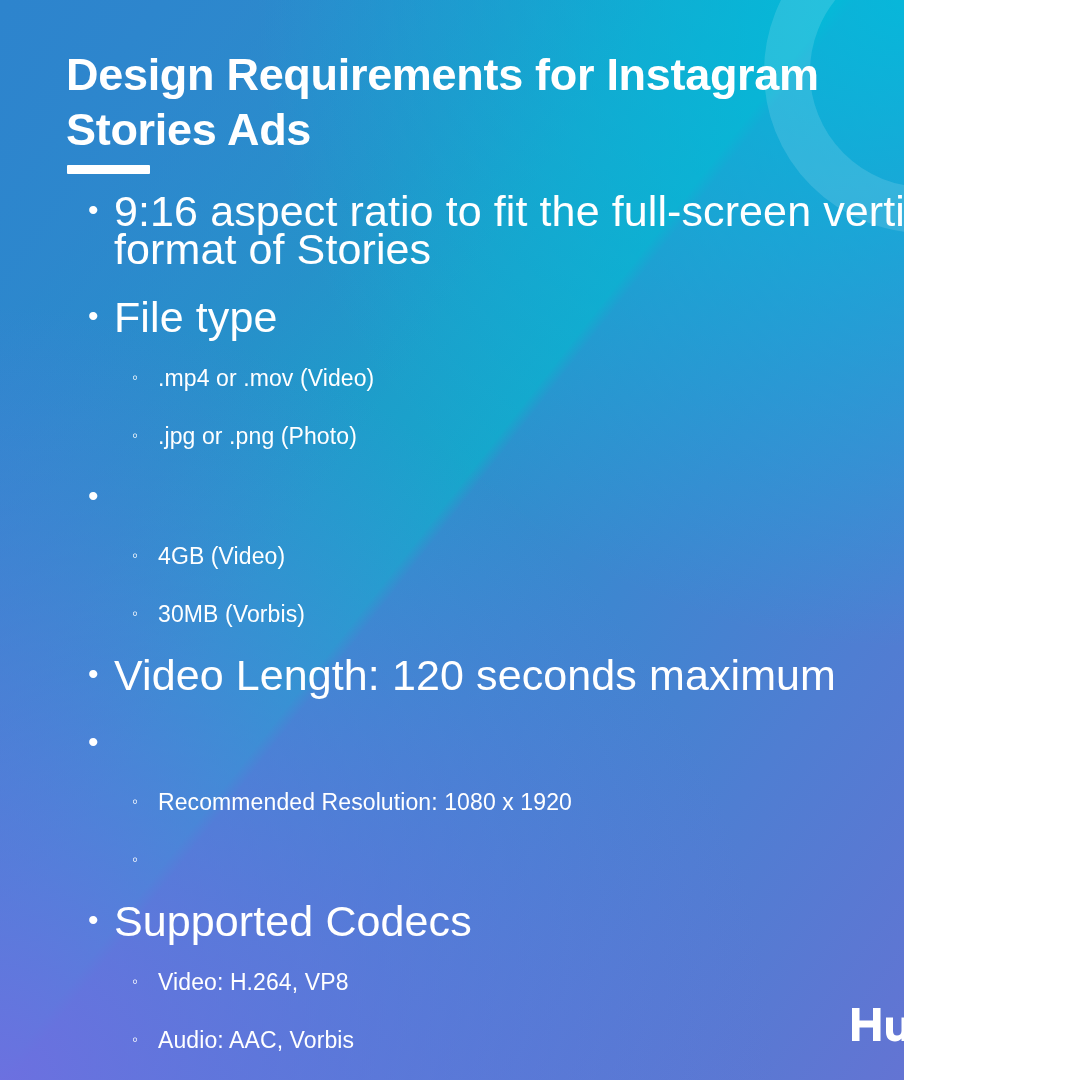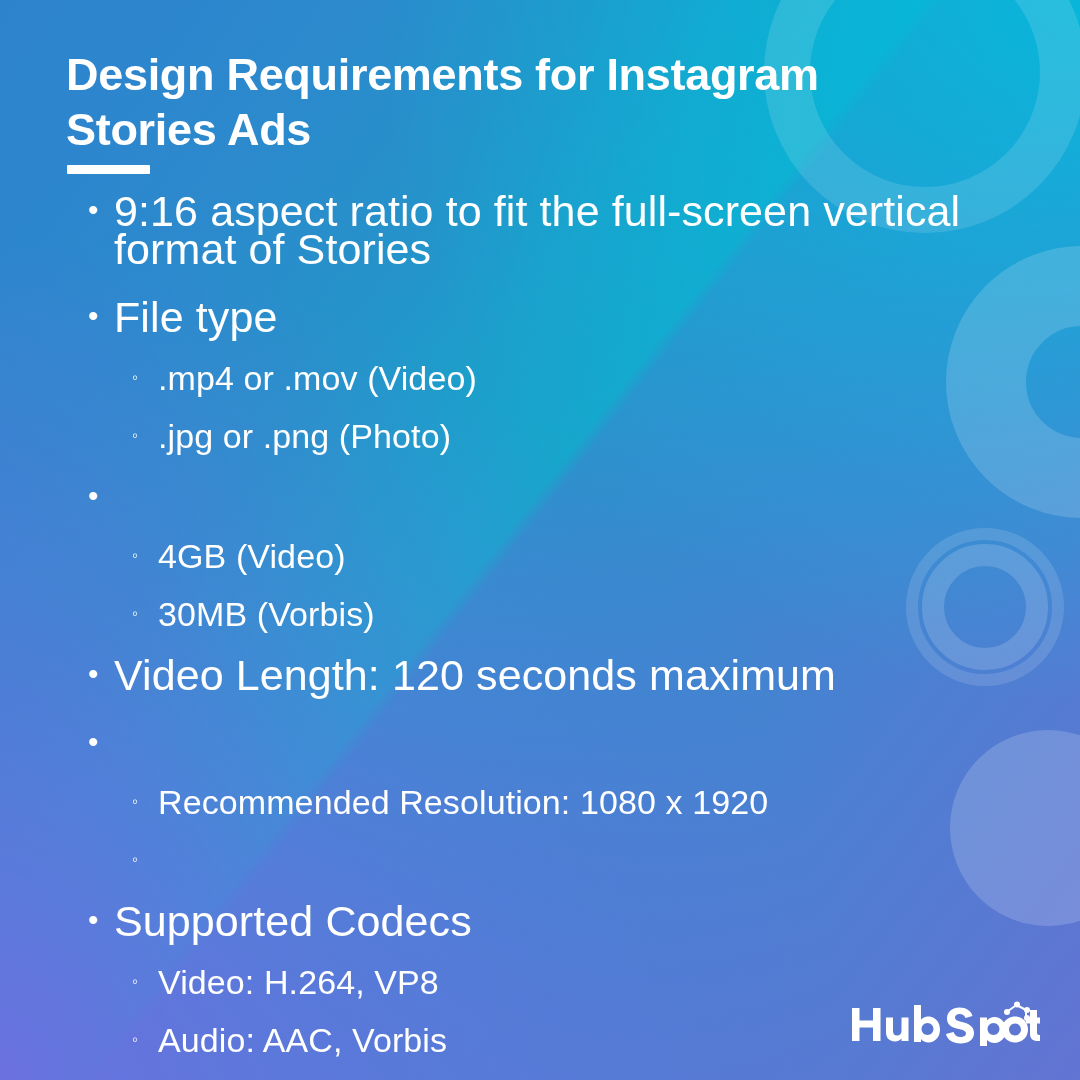--- a/index.html
+++ b/index.html
@@ -5,21 +5,21 @@
 <style>
   html, body {
     margin: 0;
     padding: 0;
     background: #ffffff;
   }
   * { box-sizing: border-box; }
 
   .canvas {
     position: relative;
-    width: 1080px;
+    width: 904px;
     height: 1080px;
     overflow: hidden;
     font-family: "Liberation Sans", "DejaVu Sans", sans-serif;
     background: linear-gradient(128deg,
        #2f88cd 0%,
        #2c8ecd 14%,
        #2396c9 30%,
        #17a6cc 48%,
        #2f8fcd 49%,
        #3e86d0 62%,
@@ -115,21 +115,21 @@
     padding-left: 66px;
   }
   .lvl2 .marker {
     flex: 0 0 auto;
     width: 26px;
     font-size: 17px;
     line-height: 32px;
     color: #ffffff;
   }
   .lvl2 .text {
-    font-size: 34px;
+    font-size: 23px;
     line-height: 32px;
     font-weight: 400;
     letter-spacing: 0.1px;
   }
 
   .sub-group { margin-top: -4px; }
 
   
   .logo {
     position: absolute;

